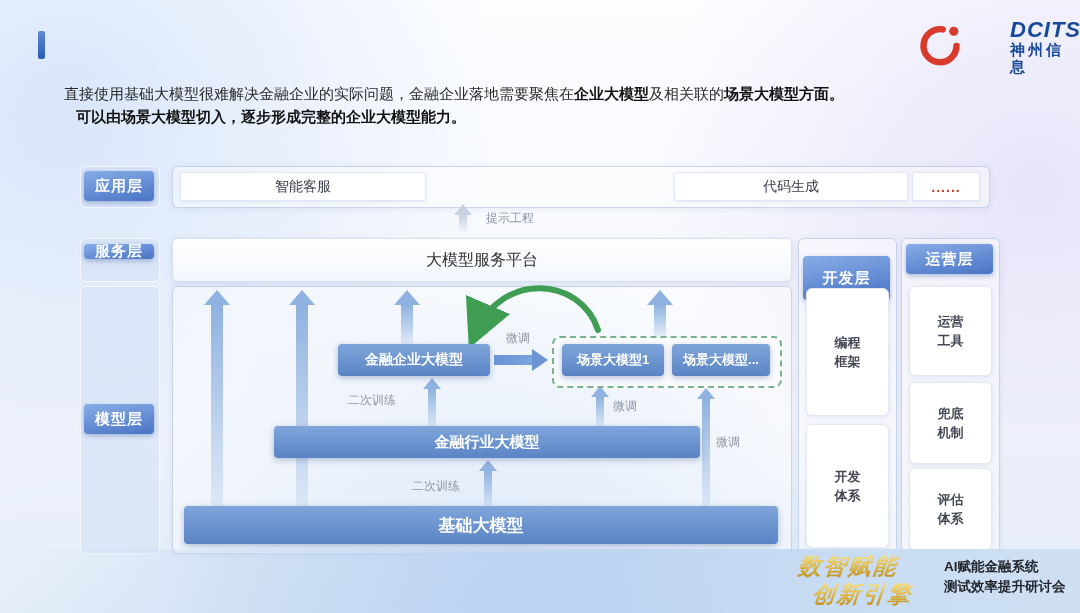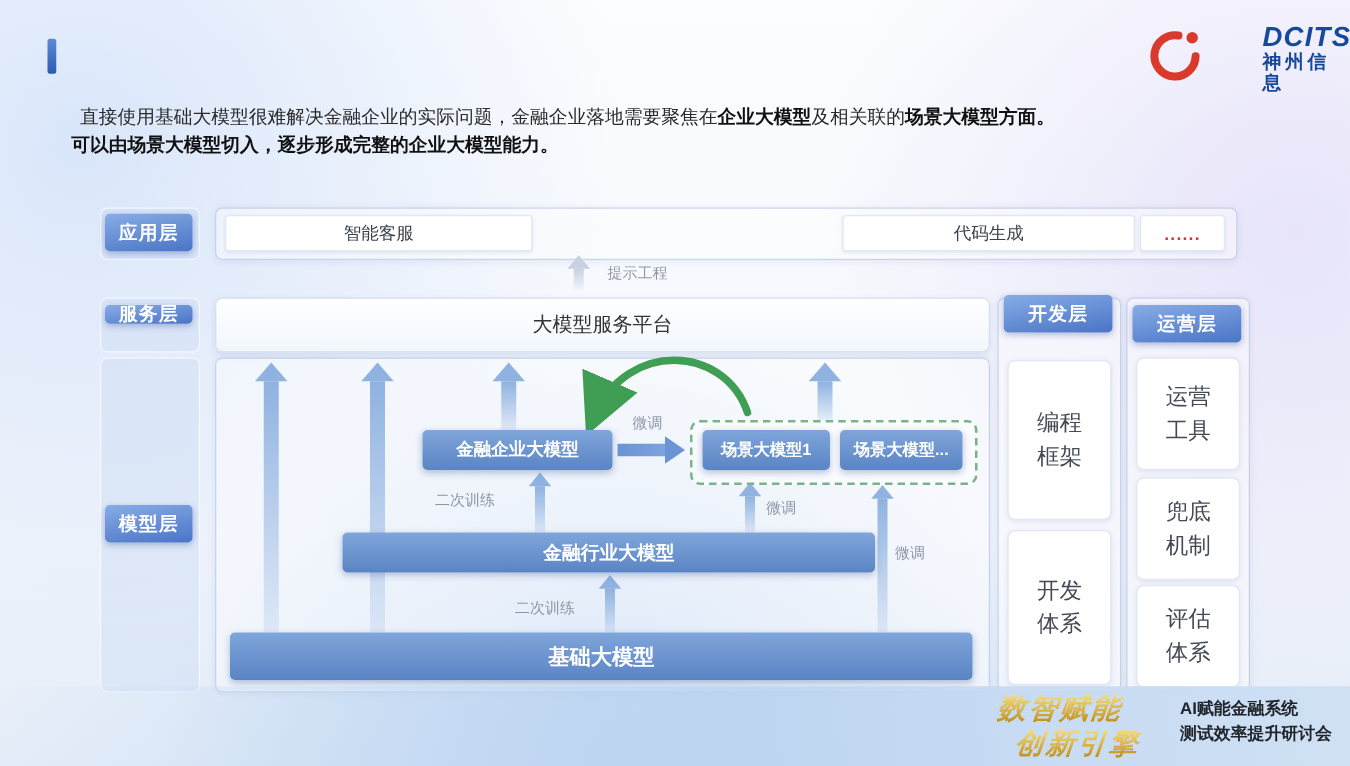--- a/index.html
+++ b/index.html
@@ -44,21 +44,21 @@
   .up-arrow .head{width:0;height:0;border-left:13px solid transparent;border-right:13px solid transparent;border-bottom:15px solid #8fb2e0;}
   .up-arrow .stem{width:12px;flex:1;background:linear-gradient(180deg,#8fb2e0 0%,rgba(143,178,224,.18) 100%);}
   .up-arrow.sm .head{border-left-width:9px;border-right-width:9px;border-bottom-width:11px;}
   .up-arrow.sm .stem{width:8px;}
   .up-arrow.gray .head{border-bottom-color:#c7d1e2;}
   .up-arrow.gray .stem{background:linear-gradient(180deg,#c7d1e2,rgba(199,209,226,.1));}
   .h-arrow{display:flex;align-items:center;}
   .h-arrow .stem{height:10px;flex:1;background:linear-gradient(90deg,#6b94d4,#7da3de);}
   .h-arrow .head{width:0;height:0;border-top:11px solid transparent;border-bottom:11px solid transparent;border-left:16px solid #6b94d4;}
   .lbl{color:#8d96a8;font-size:12px;white-space:nowrap;}
-  .vert-box{background:#fff;border:1px solid #e1e7f3;border-radius:6px;display:flex;align-items:center;justify-content:center;color:#444955;font-size:18px;box-shadow:0 1px 4px rgba(100,130,180,.15);}
+  .vert-box{background:#fff;border:1px solid #e1e7f3;border-radius:6px;display:flex;align-items:center;justify-content:center;color:#444955;font-size:13px;box-shadow:0 1px 4px rgba(100,130,180,.15);font-weight:bold;}
   .vert-box span{display:block;width:2.2em;text-align:center;line-height:1.5;word-break:break-all;}
   .footer-band{background:linear-gradient(90deg,rgba(232,240,250,.15) 0%,rgba(186,211,240,.85) 55%,#cfe0f4 100%);}
   .slogan{
     font-size:23px;font-weight:bold;font-style:italic;letter-spacing:2px;transform:skewX(-6deg);
     background:linear-gradient(180deg,#f6dd7d 15%,#c3921b 85%);-webkit-background-clip:text;background-clip:text;color:transparent;
     white-space:nowrap;
   }
   .event-txt{font-size:13.5px;font-weight:bold;color:#22252b;white-space:nowrap;}
   .logo{display:flex;align-items:center;gap:8px;}
   .logo-texts{display:flex;flex-direction:column;line-height:1.1;}
@@ -81,21 +81,21 @@
     </span>
     <span class="logo-texts">
       <span class="logo-brand">DCITS</span>
       <span class="logo-company">神州信息</span>
     </span>
   </div>
 
   <div class="abs intro" style="left:64px;top:82px;">
     <span>直接使用基础大模型很难解决金融企业的实际问题，金融企业落地需要聚焦在</span><b>企业大模型</b><span>及相关联的</span><b>场景大模型</b><b>方面。</b>
   </div>
-  <div class="abs intro" style="left:57px;top:105px;font-weight:bold;color:#111;">可以由场景大模型切入，逐步形成完整的企业大模型能力。</div>
+  <div class="abs intro" style="left:76px;top:105px;font-weight:bold;color:#111;">可以由场景大模型切入，逐步形成完整的企业大模型能力。</div>
 
   <div class="abs strip" style="left:80px;top:166px;width:78px;height:40px;"></div>
   <div class="abs strip" style="left:80px;top:238px;width:78px;height:42px;"></div>
   <div class="abs strip" style="left:80px;top:286px;width:78px;height:266px;"></div>
 
   <div class="abs badge" style="left:84px;top:171px;width:70px;height:30px;">应用层</div>
   <div class="abs badge" style="left:84px;top:244px;width:70px;height:15px;">服务层</div>
   <div class="abs badge" style="left:84px;top:404px;width:70px;height:30px;">模型层</div>
 
   <div class="abs panel" style="left:172px;top:166px;width:816px;height:40px;"></div>
@@ -171,21 +171,21 @@
   <div class="abs blue-box" style="left:562px;top:344px;width:102px;height:32px;font-size:13px;">场景大模型1</div>
   <div class="abs blue-box" style="left:672px;top:344px;width:98px;height:32px;font-size:13px;">场景大模型...</div>
 
   <div class="abs lbl" style="left:506px;top:330px;">微调</div>
   <div class="abs lbl" style="left:348px;top:392px;">二次训练</div>
   <div class="abs lbl" style="left:613px;top:398px;">微调</div>
   <div class="abs lbl" style="left:716px;top:434px;">微调</div>
   <div class="abs lbl" style="left:412px;top:478px;">二次训练</div>
 
   <div class="abs panel" style="left:798px;top:238px;width:97px;height:314px;"></div>
-  <div class="abs badge" style="left:803px;top:236px;width:87px;height:30px;">开发层</div>
+  <div class="abs badge" style="left:803px;top:256px;width:87px;height:44px;">开发层</div>
   <div class="abs vert-box" style="left:806px;top:288px;width:81px;height:126px;">
       <span>编程框架</span>
     </div>
   <div class="abs vert-box" style="left:806px;top:424px;width:81px;height:122px;">
       <span>开发体系</span>
     </div>
 
   <div class="abs panel" style="left:901px;top:238px;width:97px;height:314px;"></div>
   <div class="abs badge" style="left:906px;top:244px;width:87px;height:30px;">运营层</div>
   <div class="abs vert-box" style="left:909px;top:286px;width:81px;height:88px;">

